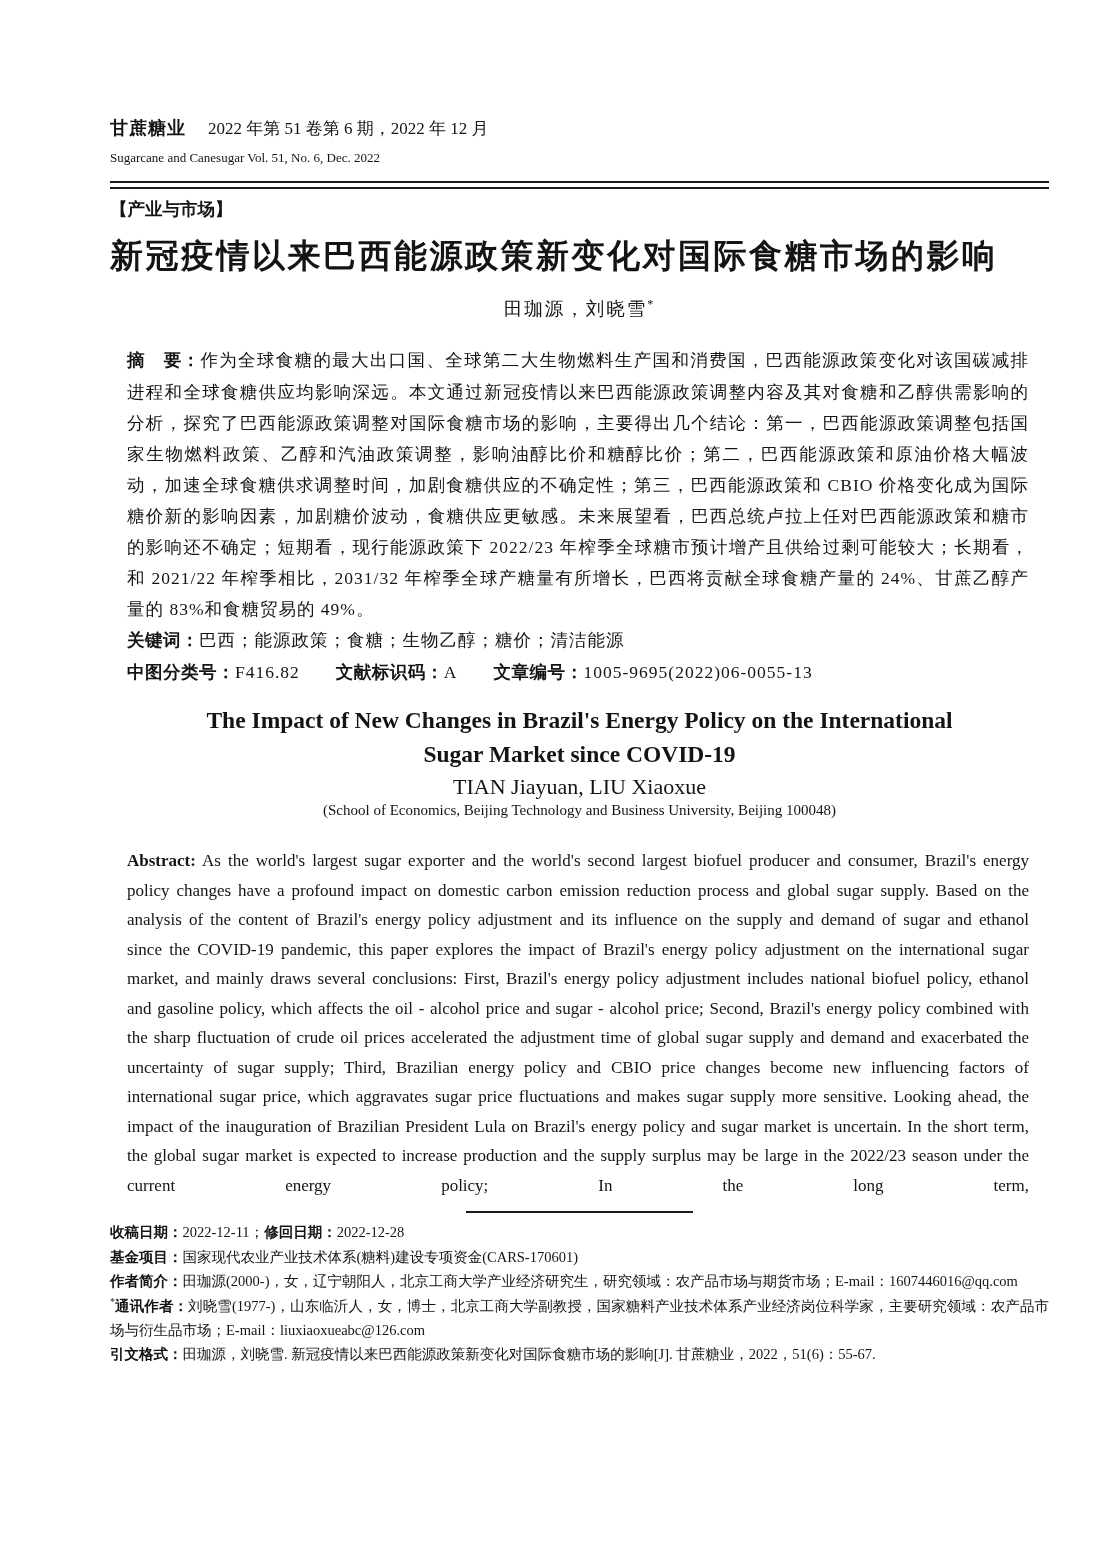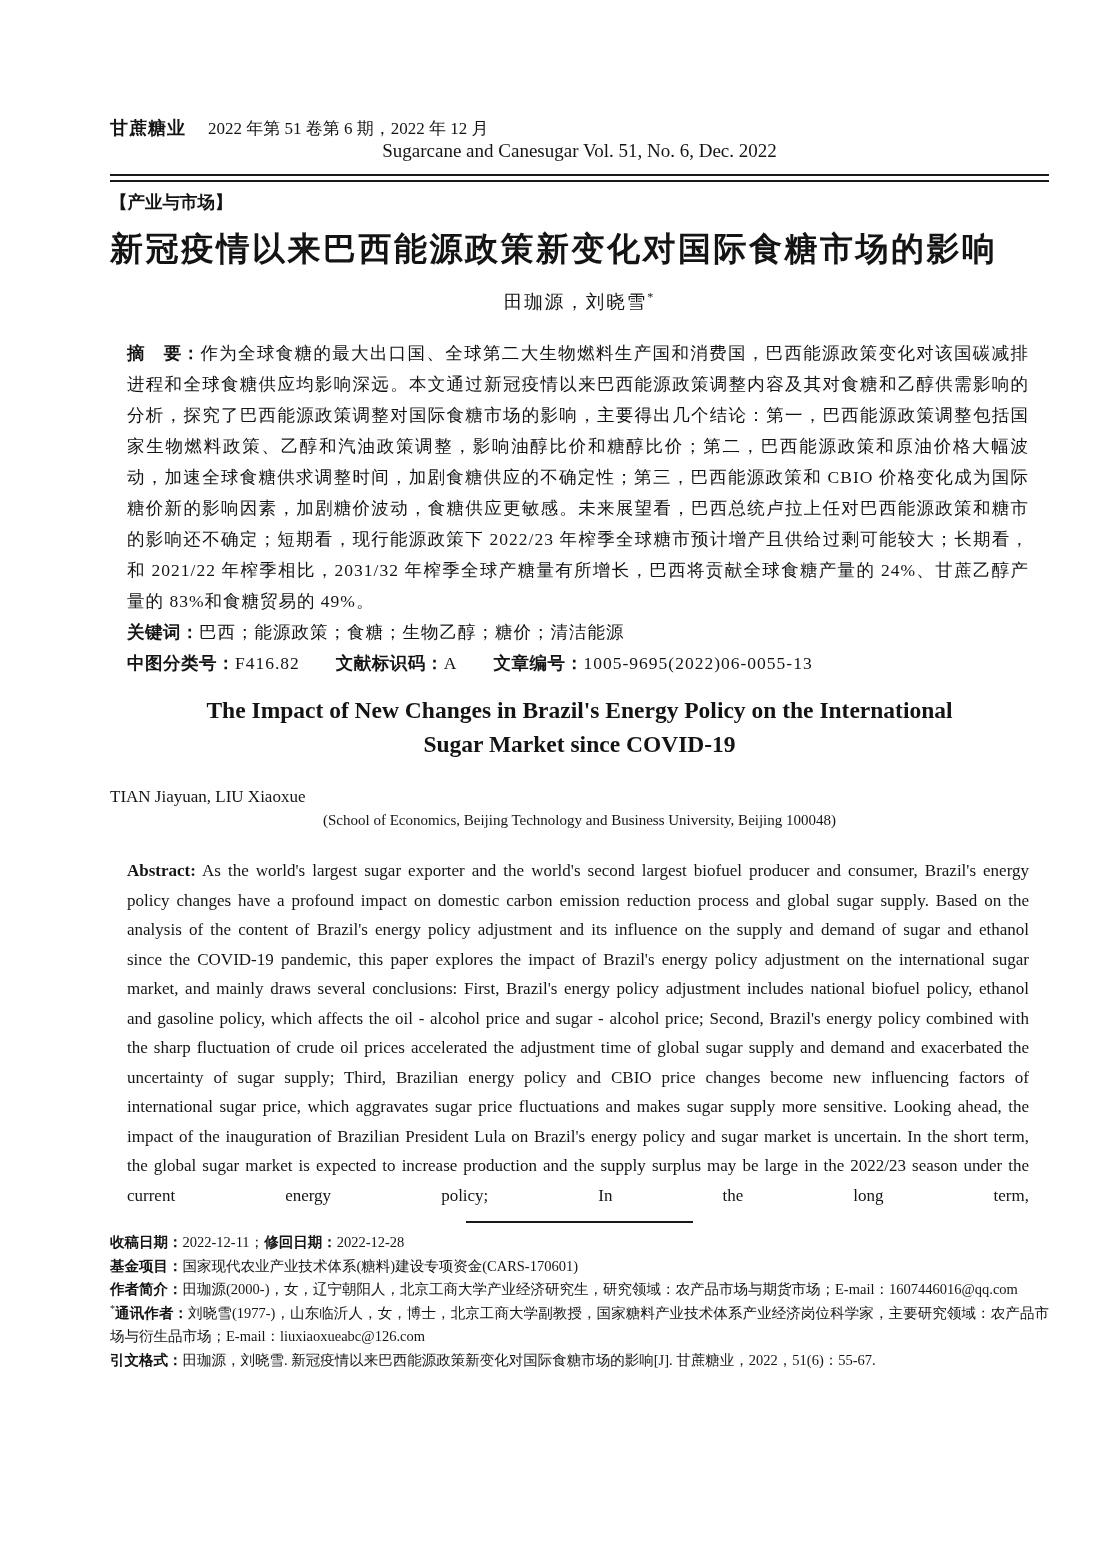--- a/index.html
+++ b/index.html
@@ -22,21 +22,21 @@
   
   .masthead { padding-top: 117px; }
   .m-line1 { font-size: 17px; line-height: 22px; white-space: nowrap; }
   .journal-cn {
     font-weight: bold;
     font-size: 18px;
     letter-spacing: 1px;
     font-family: "Liberation Serif", "DejaVu Serif", serif;
   }
   .issue-cn { margin-left: 22px; font-size: 17px; }
-  .m-line2 { font-size: 19px; line-height: 22px; text-align: center; }
+  .m-line2 { margin-top: 7px; font-size: 13px; line-height: 22px; }
   .double-rule {
     margin-top: 12px;
     height: 4px;
     border-top: 2.5px solid #1a1a1a;
     border-bottom: 2.5px solid #1a1a1a;
   }
   .section-tag {
     margin-top: 9px;
     font-size: 17.5px;
     line-height: 22px;
@@ -71,37 +71,38 @@
   .cn-block {
     margin: 24px 20px 0 17px;
     font-size: 17.5px;
     line-height: 31px;
     letter-spacing: 1px;
   }
   .cn-block p { margin: 0; }
   .abs-cn { text-align: justify; }
   .hei {
     font-weight: bold;
-    font-family: Liberation Serif, serif;
+    font-family: Liberation Mono, monospace;
     letter-spacing: 0.5px;
   }
   .clc-line .pair2 { margin-left: 36px; }
   
   .title-en {
     margin: 14px 0 0 0;
     font-size: 23.5px;
     line-height: 34px;
     font-weight: bold;
     text-align: center;
   }
   .title-en span { display: block; }
   .authors-en {
-    margin-top: 24px;
-    font-size: 17px;
+    margin-top: 4px;
+    font-size: 22px;
     line-height: 24px;
+    text-align: center;
   }
   .affil-en {
     font-size: 15px;
     line-height: 22px;
     text-align: center;
   }
   
   .abs-en {
     margin: 25px 20px 0 17px;
     font-size: 17px;

